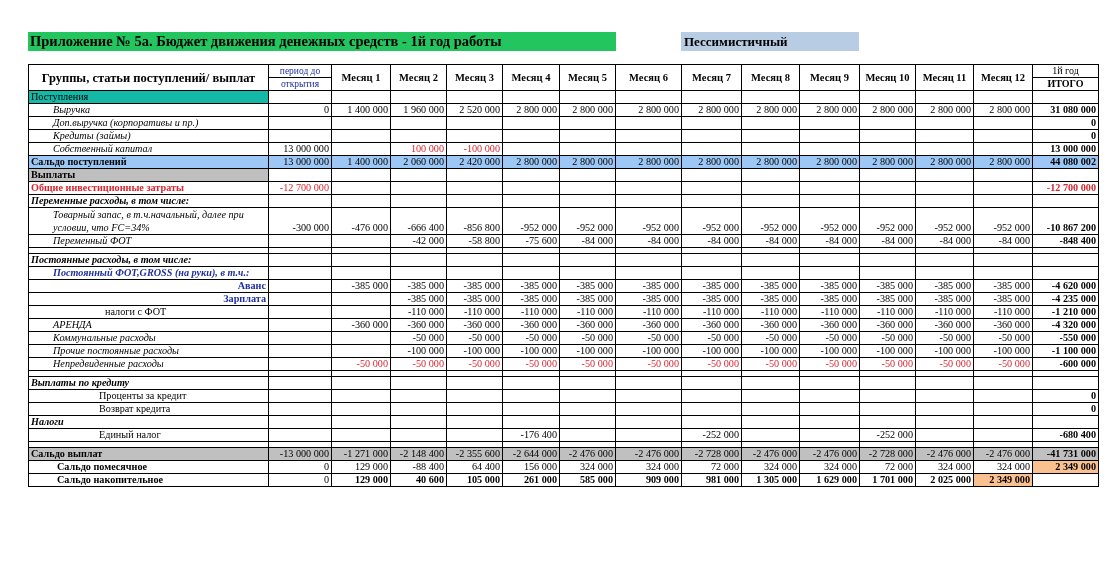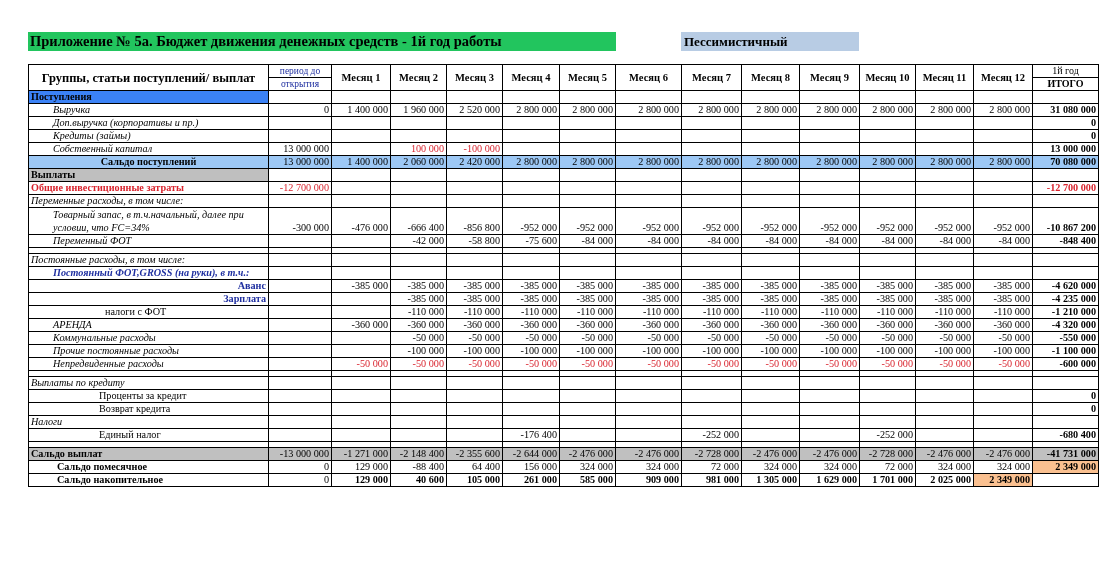--- a/index.html
+++ b/index.html
@@ -7,31 +7,31 @@
   .title{position:absolute;left:28px;top:32px;width:588px;height:19px;background:#22c55e;font-weight:bold;font-size:14.5px;line-height:19px;padding-left:2px;box-sizing:border-box;white-space:nowrap;}
   .scenario{position:absolute;left:681px;top:32px;width:178px;height:19px;background:#b8cce4;font-weight:bold;font-size:13px;line-height:19px;padding-left:3px;box-sizing:border-box;}
   table{position:absolute;left:28px;top:64px;border-collapse:collapse;table-layout:fixed;font-size:10.2px;}
   td,th{border:1px solid #000;padding:0 2px;height:12.6px;line-height:12px;white-space:nowrap;overflow:hidden;box-sizing:border-box;}
   th{font-weight:bold;font-size:10.5px;text-align:center;}
   th.grp{font-size:12.5px;}
   th.pre{color:#1f2fa0;font-weight:normal;font-size:9.5px;height:13px;}
   th.tot{font-size:10px;}
   td.num{text-align:right;}
   td.tot{text-align:right;font-weight:bold;}
-  tr.hdrA td.lbl{background:#3b82f6;font-weight:bold;}
+  tr.hdrA td.lbl{background:#14b8a6;font-weight:normal;}
   tr.hdrB td.lbl{background:#bfbfbf;font-weight:bold;margin-top:10px;}
   tr.blue td{background:#9dc8f5;}
-  tr.blue td.lbl{font-weight:bold;text-align:center;}
+  tr.blue td.lbl{font-weight:bold;}
   tr.grey td{background:#c0c0c0;}
   tr.grey td.lbl{font-weight:bold;}
   tr.bold td.lbl{font-weight:bold;padding-left:28px;}
   tr.boldnum td.num{font-weight:bold;}
   tr.red td.lbl{color:#d9232d;font-weight:bold;}
   .red{color:#d9232d;}
-  tr.italic td.lbl{font-weight:normal;font-style:italic;}
+  tr.italic td.lbl{font-weight:bold;font-style:italic;}
   tr.navy td.lbl{color:#1f2fa0;font-weight:bold;}
   tr.spacer td{height:6px;line-height:4px;}
   tr.tall td{height:26px;}
   tr.tall td.lbl{white-space:normal;line-height:13px;vertical-align:top;}
   tr.tall td.num, tr.tall td.tot{vertical-align:bottom;}
   .i1{padding-left:24px;font-style:italic;} .i2{padding-left:46px;text-align:right;} .i3{padding-left:76px;} .i4{padding-left:70px;}
   .orange{background:#fac090 !important;}
   .blank-tot{background:#fff;}
 </style>
 </head>
@@ -175,21 +175,21 @@
         <td class="num">2 420 000</td>
         <td class="num">2 800 000</td>
         <td class="num">2 800 000</td>
         <td class="num">2 800 000</td>
         <td class="num">2 800 000</td>
         <td class="num">2 800 000</td>
         <td class="num">2 800 000</td>
         <td class="num">2 800 000</td>
         <td class="num">2 800 000</td>
         <td class="num">2 800 000</td>
-        <td class="tot">70 080 000</td>
+        <td class="tot">44 080 002</td>
       </tr>
       <tr class="hdrB">
         <td class="lbl ">Выплаты</td>
         <td class="num"></td>
         <td class="num"></td>
         <td class="num"></td>
         <td class="num"></td>
         <td class="num"></td>
         <td class="num"></td>
         <td class="num"></td>

